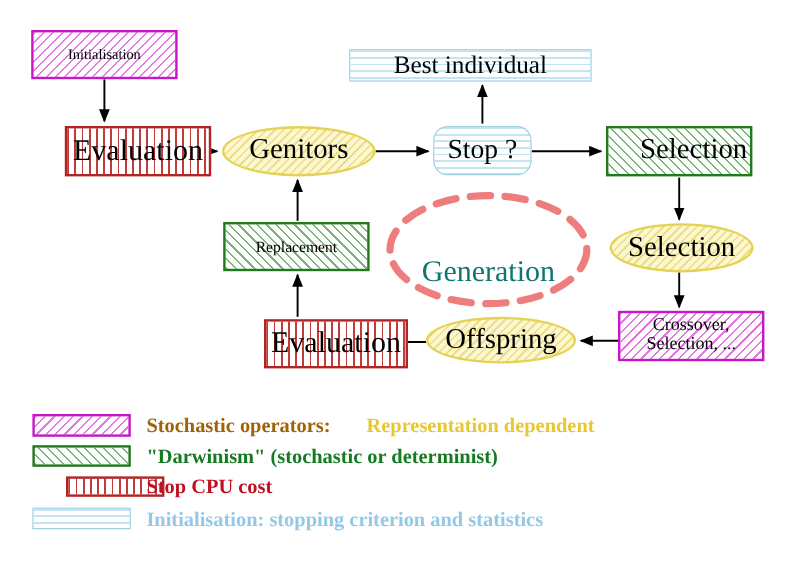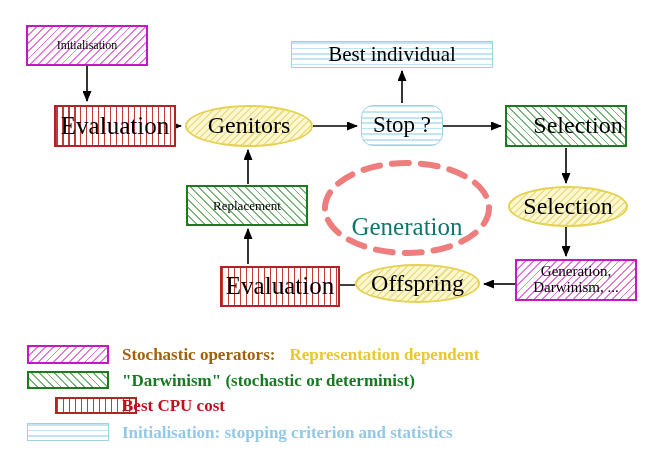--- a/index.html
+++ b/index.html
@@ -37,21 +37,21 @@
   .ellipse{border-radius:50%;}
   .rounded{border-radius:12px;}
   .gen-label{
     position:absolute;z-index:2;color:#0f766e;font-size:25px;text-align:center;margin-top:18px;
   }
   
   .swatch{position:absolute;box-sizing:border-box;z-index:2;}
   .legend-text{
     position:absolute;left:122px;z-index:2;font-size:17px;font-weight:bold;white-space:nowrap;
   }
-  .legend-text .seg2{margin-left:14px;}
+  .legend-text .seg2{margin-left:30px;}
 </style>
 </head>
 <body>
 
 <div class="canvas">
 
   <svg class="layer" width="662" height="471" viewBox="0 0 662 471">
     <defs>
       <marker id="ah" markerWidth="12" markerHeight="9" refX="10" refY="4.5" orient="auto" markerUnits="userSpaceOnUse">
         <path d="M0,0 L11,4.5 L0,9 z" fill="#000"></path>
@@ -95,22 +95,22 @@
 
   <div class="node h-green" style="left:505px;top:105px;width:122px;height:42px;font-size:24px;padding-left:24px;">
     <span>Selection</span>
   </div>
 
   <div class="node h-yellow ellipse" style="left:508px;top:186px;width:120px;height:41px;font-size:24px;">
     <span>Selection</span>
   </div>
 
   <div class="node h-magenta" style="left:515px;top:259px;width:122px;height:42px;font-size:15px;flex-direction:column;">
-    <span>Generation,</span>
-    <span>Darwinism, ...</span>
+    <span>Crossover,</span>
+    <span>Selection, ...</span>
   </div>
 
   <div class="node h-yellow ellipse" style="left:355px;top:264px;width:125px;height:39px;font-size:24px;">
     <span>Offspring</span>
   </div>
 
   <div class="node h-red" style="left:192px;top:266px;width:120px;height:41px;font-size:25px;">
     <span>Evaluation</span>
   </div>
 
@@ -127,21 +127,21 @@
     <span style="color:#a16207;">Stochastic operators:</span><span class="seg2" style="color:#e8c82e;">Representation dependent</span>
   </div>
 
   <div class="swatch h-green" style="left:27px;top:371px;width:82px;height:18px;"></div>
   <div class="legend-text" style="top:371px;color:#157a22;">
     <span>"Darwinism" (stochastic or determinist)</span>
   </div>
 
   <div class="swatch h-red" style="left:27px;top:397px;width:82px;height:17px;"></div>
   <div class="legend-text" style="top:396px;color:#c01020;">
-    <span>Best CPU cost</span>
+    <span>Stop CPU cost</span>
   </div>
 
   <div class="swatch h-cyan" style="left:27px;top:423px;width:82px;height:18px;"></div>
   <div class="legend-text" style="top:423px;color:#93c8e6;">
     <span>Initialisation: stopping criterion and statistics</span>
   </div>
 
 </div>
 
 </body></html>

